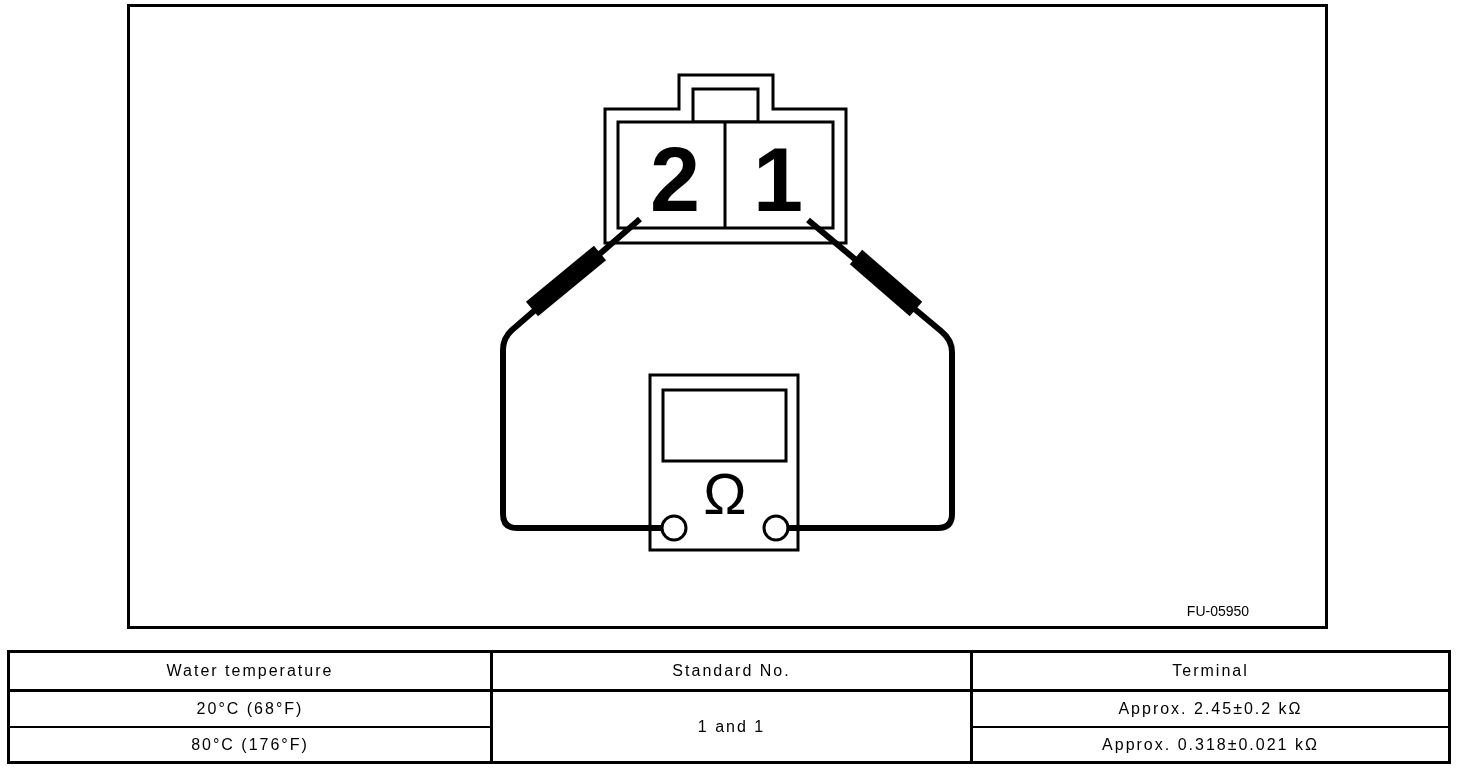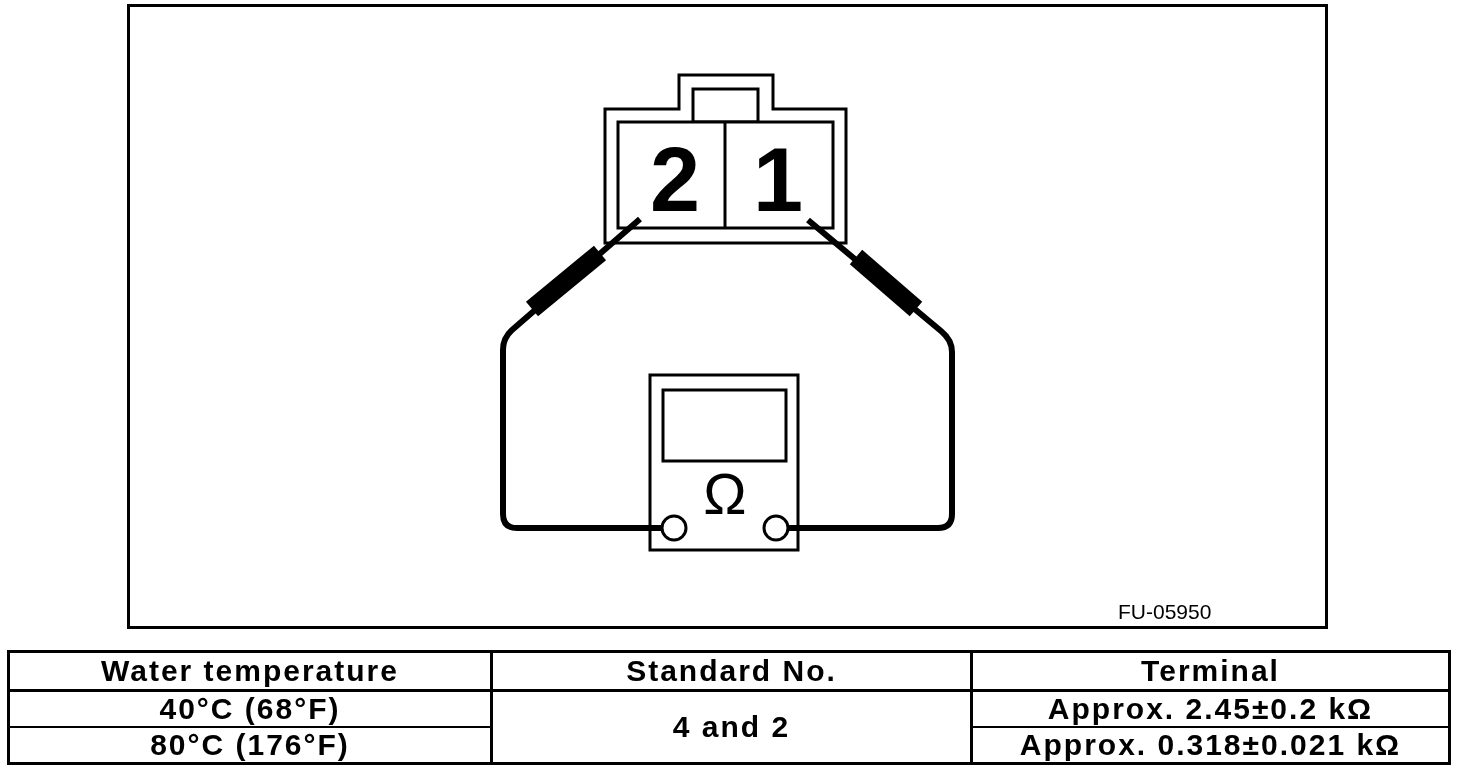--- a/index.html
+++ b/index.html
@@ -54,38 +54,38 @@
     width: 100px;
     height: 56px;
     line-height: 56px;
     font-size: 58px;
     font-weight: normal;
   }
   .figure-code {
     left: 1118px;
     top: 600px;
     width: 200px;
-    text-align: left;
-    font-size: 21px;
+    text-align: center;
+    font-size: 14px;
     line-height: 23px;
   }
   .spec-table {
     position: absolute;
     left: 7px;
     top: 650px;
     width: 1441px;
     border-collapse: collapse;
     table-layout: fixed;
     border: 3px solid #000;
     background: #ffffff;
   }
   .spec-table th, .spec-table td {
     border: 3px solid #000;
-    font-size: 30px;
-    font-weight: bold;
+    font-size: 16px;
+    font-weight: normal;
     letter-spacing: 2px;
     color: #000;
     text-align: center;
     vertical-align: middle;
     padding: 0;
     overflow: hidden;
   }
   .spec-table tr.header-row th { height: 36px; border-bottom-width: 3px; }
   .spec-table tr.data-row-1 td { height: 34px; border-bottom-width: 2px; }
   .spec-table tr.data-row-2 td { height: 33px; border-top-width: 2px; }
@@ -130,22 +130,22 @@
       <col style="width:480px">
       <col style="width:478px">
     </colgroup>
     <tbody>
       <tr class="header-row">
         <th>Water temperature</th>
         <th>Standard No.</th>
         <th>Terminal</th>
       </tr>
       <tr class="data-row-1">
-        <td>40°C (68°F)</td>
-        <td rowspan="2">4 and 2</td>
+        <td>20°C (68°F)</td>
+        <td rowspan="2">1 and 1</td>
         <td>Approx. 2.45±0.2 kΩ</td>
       </tr>
       <tr class="data-row-2">
         <td>80°C (176°F)</td>
         <td>Approx. 0.318±0.021 kΩ</td>
       </tr>
     </tbody>
   </table>
 
 </div>

